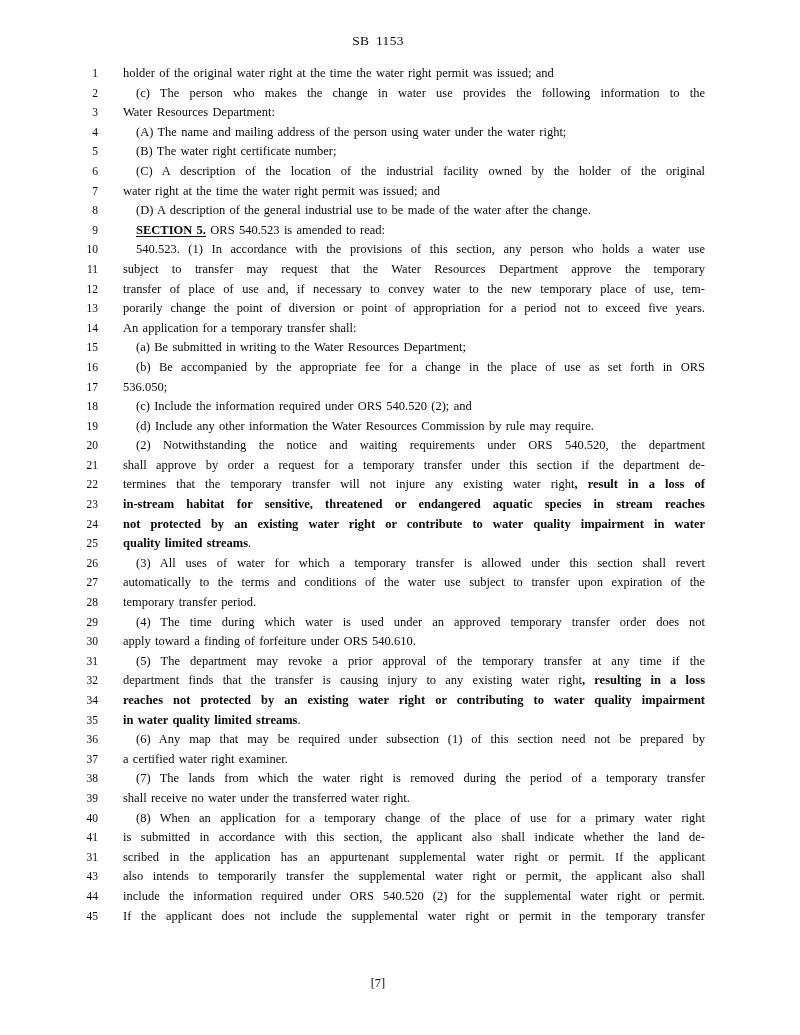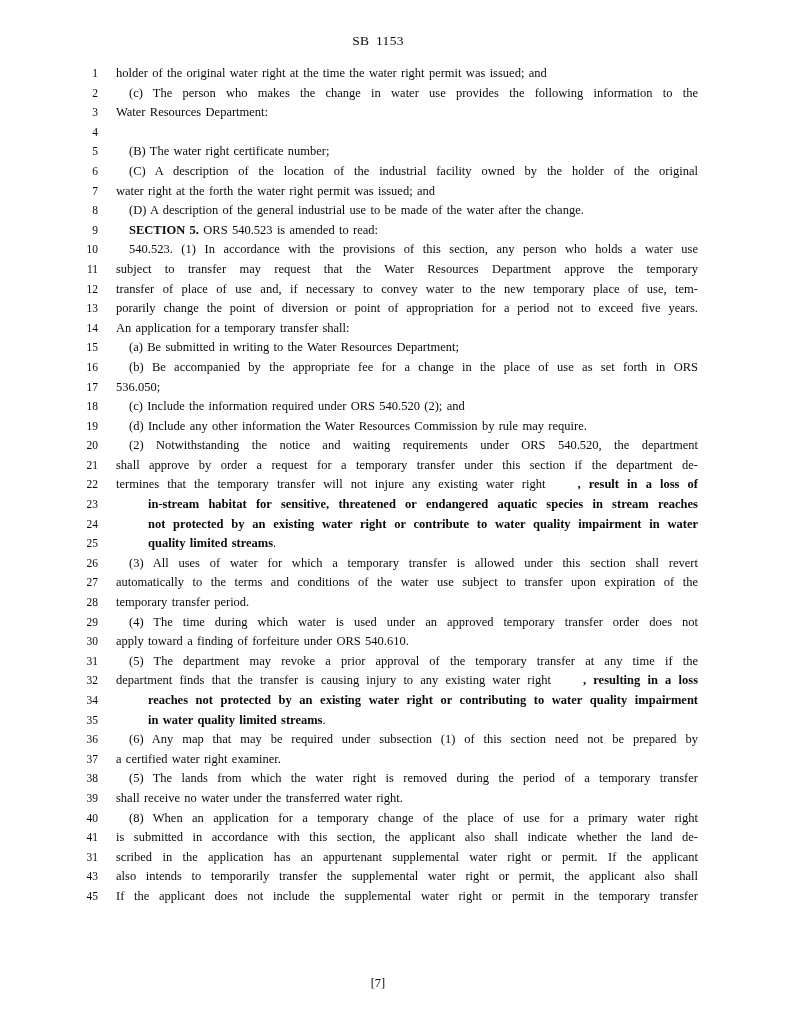--- a/index.html
+++ b/index.html
@@ -41,34 +41,35 @@
   }
   .num {
     position: absolute;
     left: 60px;
     width: 38px;
     text-align: right;
     font-size: 11.5px;
   }
   .txt {
     position: absolute;
-    left: 116px;
+    left: 123px;
     width: 582px;
     word-spacing: 1.2px;
     white-space: normal;
   }
   .txt.ind { text-indent: 13px; }
   .txt.j {
     text-align: justify;
     text-align-last: justify;
     text-justify: inter-word;
   }
-  .b { font-weight: bold; padding-left: 32px; }
+  .b { font-weight: bold; }
   .bu {
     font-weight: bold;
+    text-decoration: underline;
     text-decoration-thickness: 1px;
     text-underline-offset: 2px;
   }
   .doc-footer {
     position: absolute;
     top: 976px;
     left: 58px;
     width: 640px;
     text-align: center;
     font-size: 12.5px;
@@ -89,32 +90,33 @@
       <div class="line">
         <span class="num">2</span>
         <span class="txt j ind"><span>(c) The person who makes the change in water use provides the following information to the</span></span>
       </div>
       <div class="line">
         <span class="num">3</span>
         <span class="txt"><span>Water Resources Department:</span></span>
       </div>
       <div class="line">
         <span class="num">4</span>
+        <span class="txt ind"><span>(A) The name and mailing address of the person using water under the water right;</span></span>
       </div>
       <div class="line">
         <span class="num">5</span>
         <span class="txt ind"><span>(B) The water right certificate number;</span></span>
       </div>
       <div class="line">
         <span class="num">6</span>
         <span class="txt j ind"><span>(C) A description of the location of the industrial facility owned by the holder of the original</span></span>
       </div>
       <div class="line">
         <span class="num">7</span>
-        <span class="txt"><span>water right at the forth the water right permit was issued; and</span></span>
+        <span class="txt"><span>water right at the time the water right permit was issued; and</span></span>
       </div>
       <div class="line">
         <span class="num">8</span>
         <span class="txt ind"><span>(D) A description of the general industrial use to be made of the water after the change.</span></span>
       </div>
       <div class="line">
         <span class="num">9</span>
         <span class="txt ind"><span class="bu">SECTION 5.</span><span> ORS 540.523 is amended to read:</span></span>
       </div>
       <div class="line">
@@ -220,21 +222,21 @@
       <div class="line">
         <span class="num">36</span>
         <span class="txt j ind"><span>(6) Any map that may be required under subsection (1) of this section need not be prepared by</span></span>
       </div>
       <div class="line">
         <span class="num">37</span>
         <span class="txt"><span>a certified water right examiner.</span></span>
       </div>
       <div class="line">
         <span class="num">38</span>
-        <span class="txt j ind"><span>(5) The lands from which the water right is removed during the period of a temporary transfer</span></span>
+        <span class="txt j ind"><span>(7) The lands from which the water right is removed during the period of a temporary transfer</span></span>
       </div>
       <div class="line">
         <span class="num">39</span>
         <span class="txt"><span>shall receive no water under the transferred water right.</span></span>
       </div>
       <div class="line">
         <span class="num">40</span>
         <span class="txt j ind"><span>(8) When an application for a temporary change of the place of use for a primary water right</span></span>
       </div>
       <div class="line">
@@ -243,19 +245,23 @@
       </div>
       <div class="line">
         <span class="num">31</span>
         <span class="txt j"><span>scribed in the application has an appurtenant supplemental water right or permit. If the applicant</span></span>
       </div>
       <div class="line">
         <span class="num">43</span>
         <span class="txt j"><span>also intends to temporarily transfer the supplemental water right or permit, the applicant also shall</span></span>
       </div>
       <div class="line">
+        <span class="num">44</span>
+        <span class="txt j"><span>include the information required under ORS 540.520 (2) for the supplemental water right or permit.</span></span>
+      </div>
+      <div class="line">
         <span class="num">45</span>
         <span class="txt j"><span>If the applicant does not include the supplemental water right or permit in the temporary transfer</span></span>
       </div>
     </div>
 
   <div class="doc-footer">[7]</div>
 </div>
 
 </body></html>

